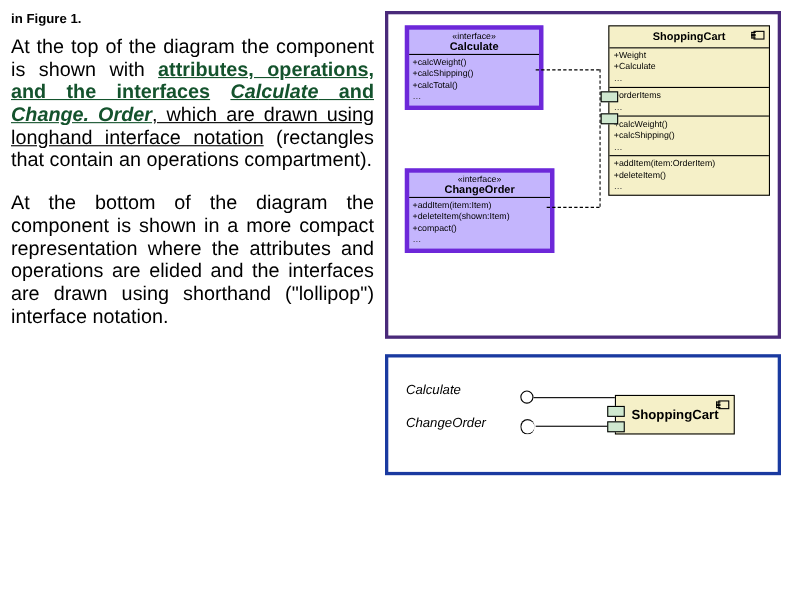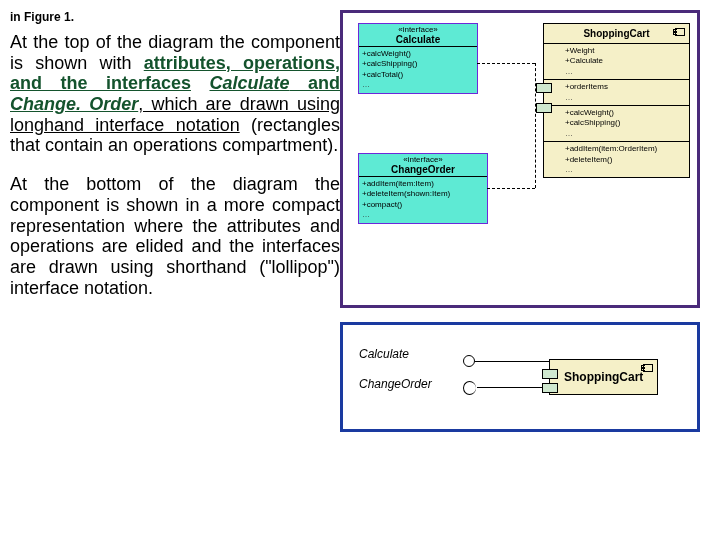--- a/index.html
+++ b/index.html
@@ -1,33 +1,33 @@
 <!DOCTYPE html>
 <html><head>
 <meta charset="utf-8">
 <style>
   body{margin:0;padding:10px;width:720px;height:540px;box-sizing:border-box;font-family:Arial,sans-serif;background:#fff;color:#000}
-  .page{display:flex;}
+  .page{display:flex;gap:10px}
   .left{width:330px}
   .right{width:360px}
   .figref{font-size:12px;font-weight:bold;margin-bottom:8px}
   .para{font-size:18px;line-height:1.15;text-align:justify;margin-bottom:18px}
   .b{font-weight:bold}
   .i{font-style:italic}
   .u{text-decoration:underline}
   .green{color:#14532d}
   .diagram{border:3px solid #4a2a7a;background:#fff;padding:8px;box-sizing:border-box;width:100%;height:298px;position:relative}
-  .ibox{border:1px solid #6d28d9;background:#5eead4;position:absolute}
+  .ibox{border:4px solid #6d28d9;background:#c4b5fd;position:absolute}
   .ibox .hdr{text-align:center;font-size:9px;border-bottom:1px solid #000;padding:1px 2px}
   .ibox .stereo{font-size:8px}
   .ibox .nm{font-weight:bold;font-size:10px}
   .ibox .ops{font-size:8px;padding:2px 3px;line-height:1.3}
   .cbox{border:1px solid #000;background:#f5f0c8;position:absolute}
   .cbox .hdr{text-align:center;font-size:10px;font-weight:bold;padding:4px 2px;border-bottom:1px solid #000}
-  .cbox .sec{font-size:8px;padding:2px 21px;border-bottom:1px solid #000;line-height:1.3}
+  .cbox .sec{font-size:8px;padding:2px 4px;border-bottom:1px solid #000;line-height:1.3}
   .cbox .sec:last-child{border-bottom:none}
   .lug{position:absolute;width:14px;height:8px;border:1px solid #000;background:#cfe8cf}
   .ell{color:#333}
   .diagram2{border:3px solid #1a3aa0;background:#fff;width:100%;height:110px;margin-top:14px;position:relative;box-sizing:border-box}
   .lbl{position:absolute;font-size:12px;font-style:italic}
   .comp2{position:absolute;border:1px solid #000;background:#f5f0c8;padding:10px 14px;font-size:12px;font-weight:bold}
   .circ{position:absolute;width:10px;height:10px;border:1px solid #000;border-radius:50%;background:#fff}
   .arc{position:absolute;width:12px;height:12px;border:1px solid #000;border-right:none;border-radius:50%;background:transparent}
   .hline{position:absolute;height:1px;background:#000}
   .licon{position:absolute;width:8px;height:6px;border:1px solid #000;right:4px;top:4px}

